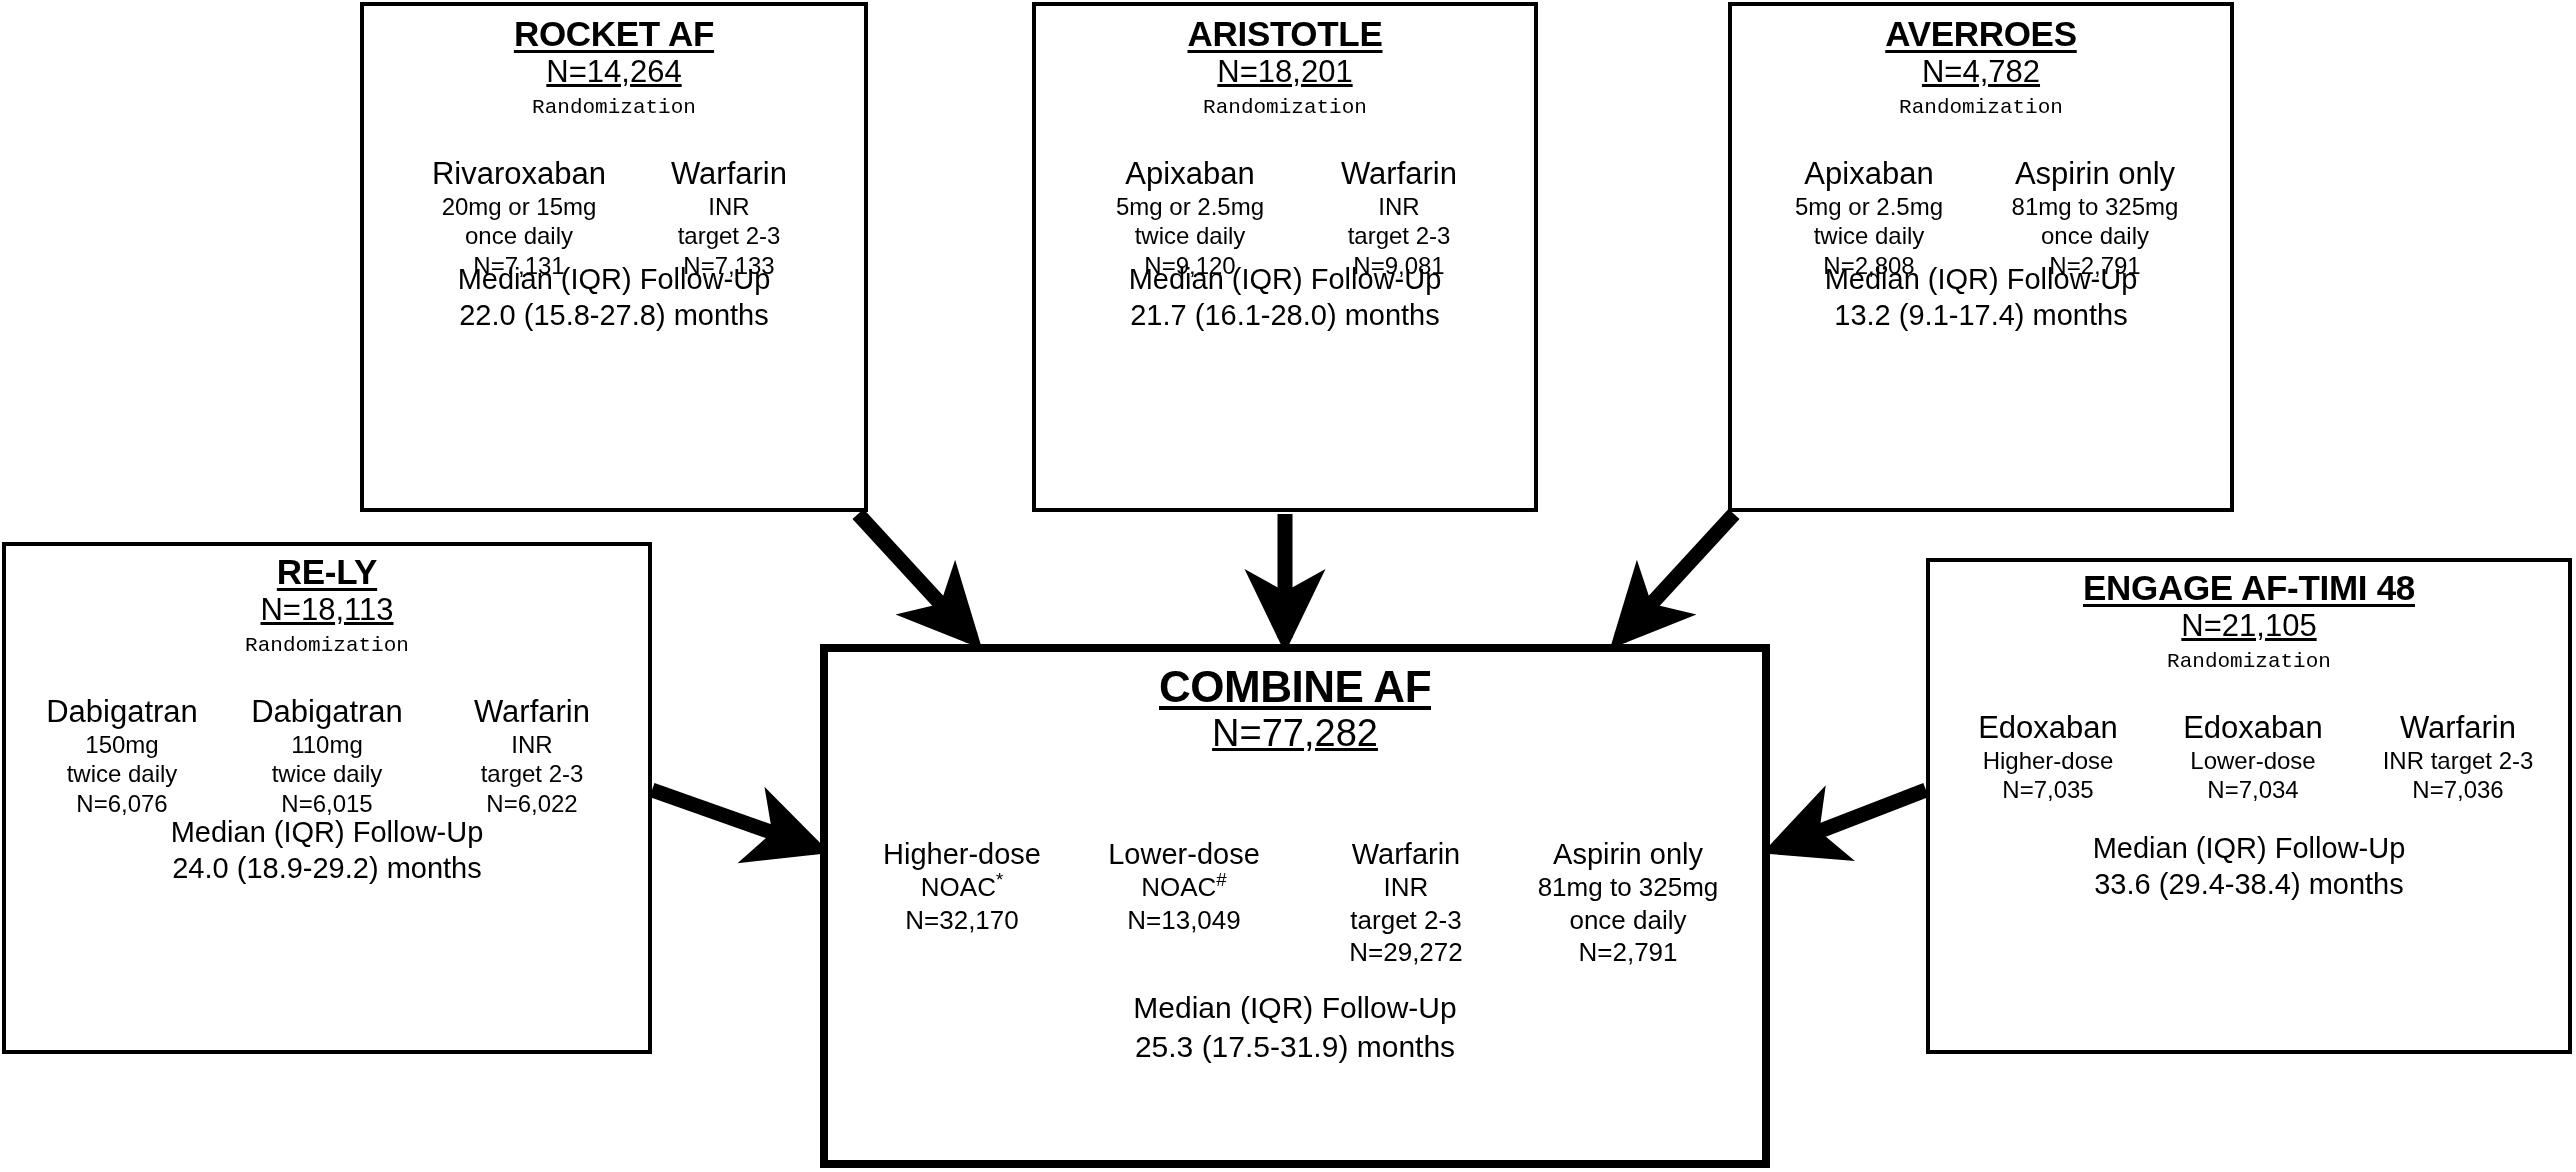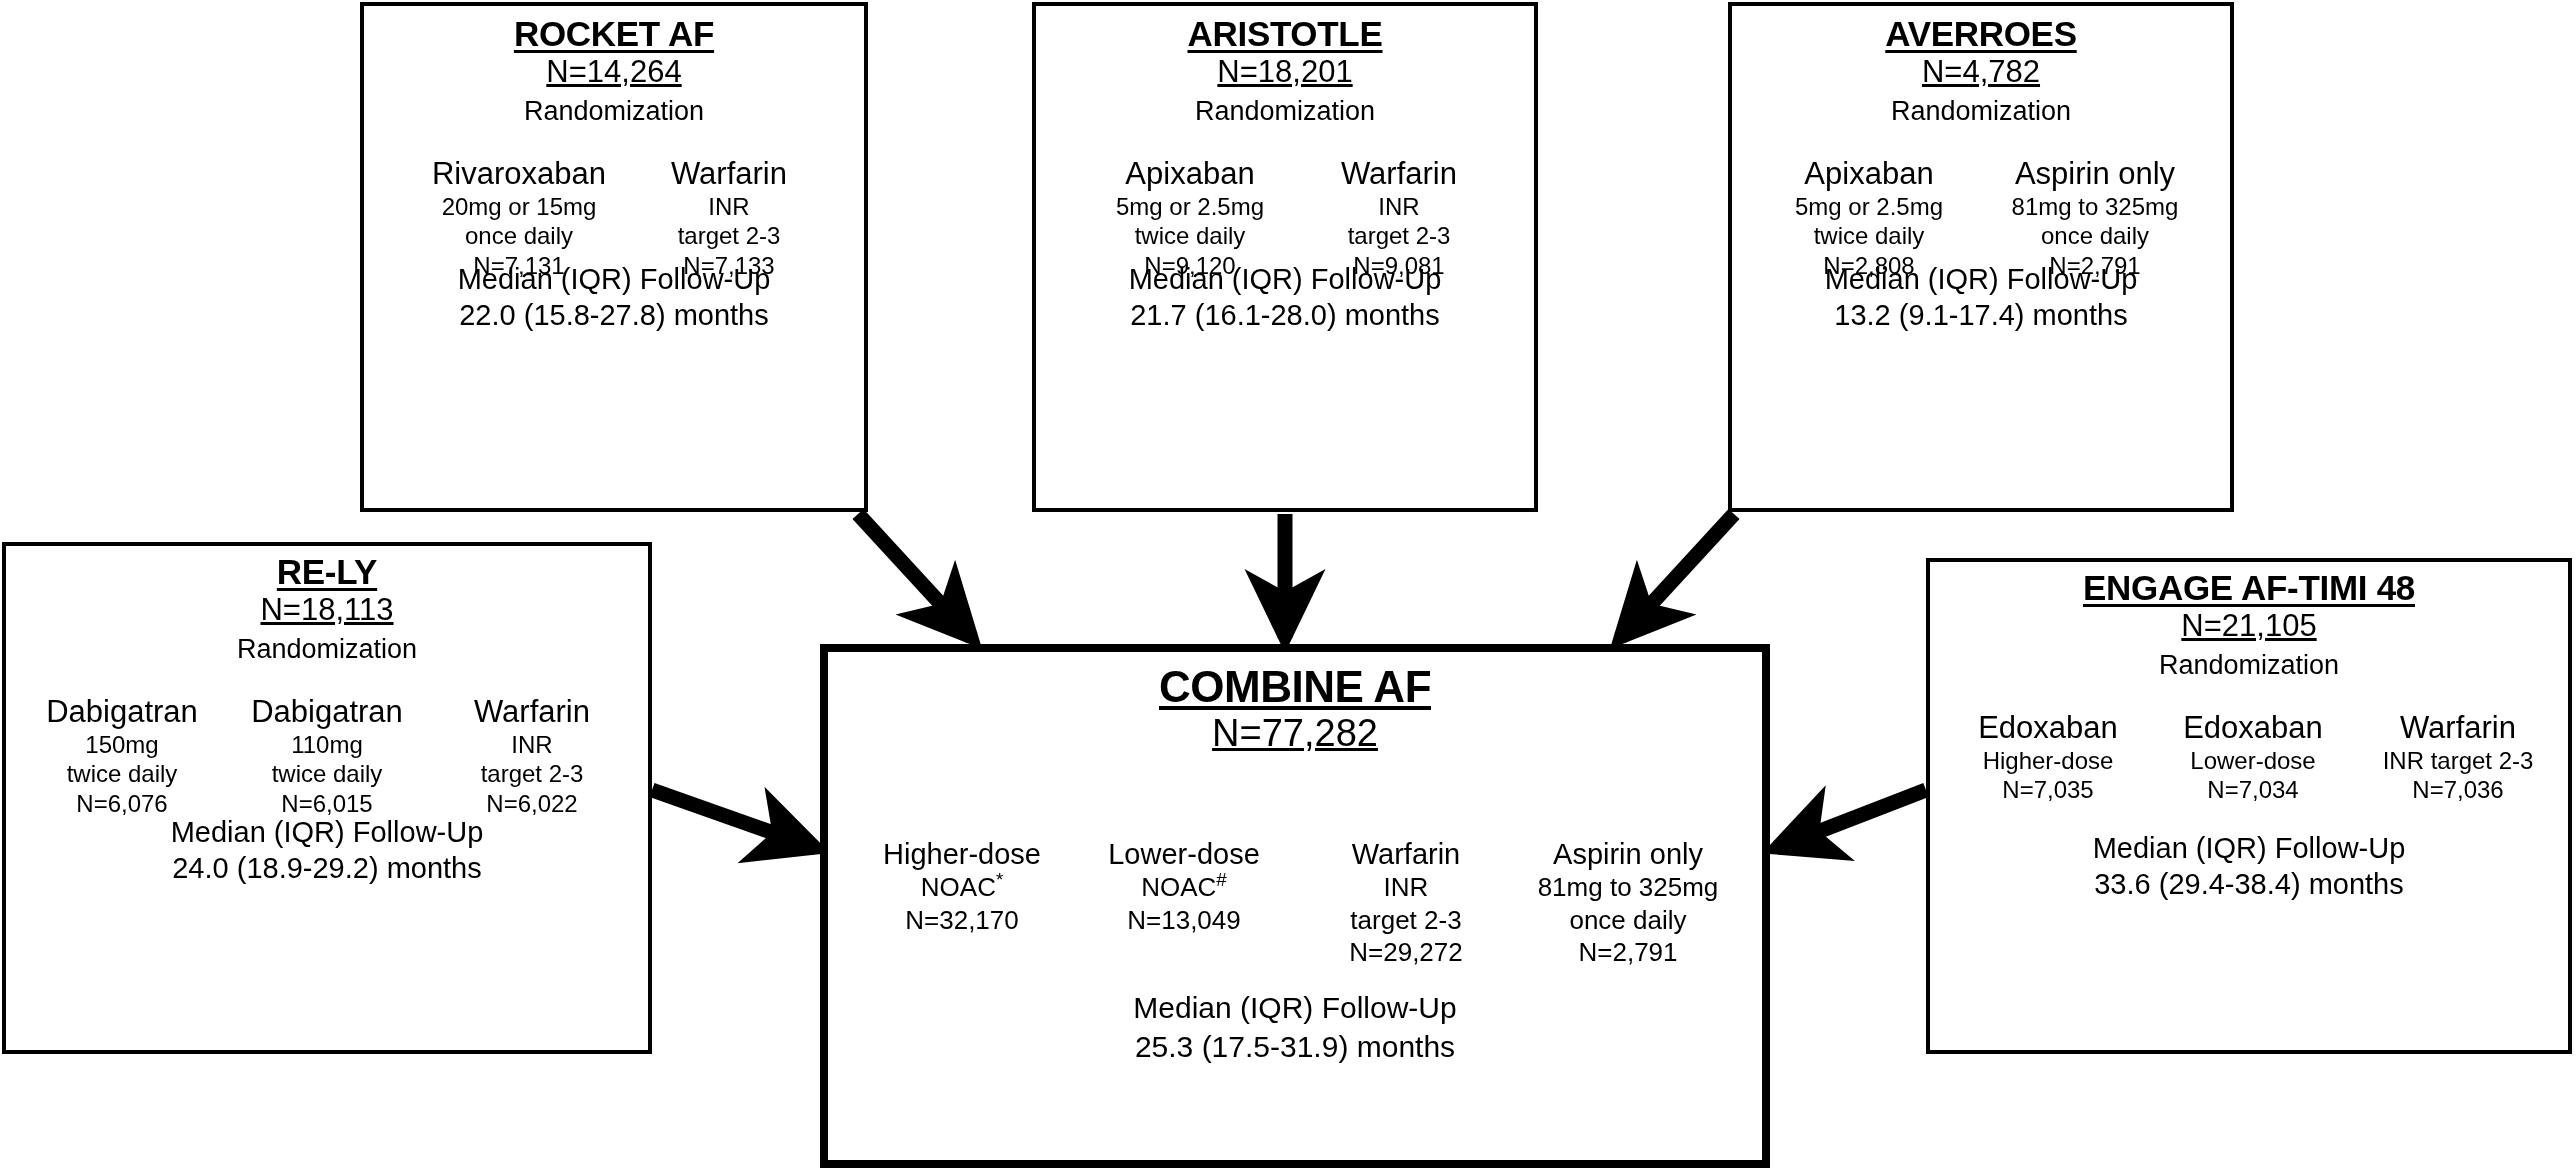--- a/index.html
+++ b/index.html
@@ -77,21 +77,21 @@
   #box-rocket   { left: 360px;  top: 2px;    width: 508px;  height: 510px; }
   #box-aristotle{ left: 1032px; top: 2px;    width: 506px;  height: 510px; }
   #box-averroes { left: 1728px; top: 2px;    width: 506px;  height: 510px; }
   #box-rely     { left: 2px;    top: 542px;  width: 650px;  height: 512px; }
   #box-engage   { left: 1926px; top: 558px;  width: 646px;  height: 496px; }
   #box-combine  { left: 820px;  top: 644px;  width: 950px;  height: 524px; }
 
   
   .trial-box .box-title { font-size: 35px; }
   .trial-box .box-n     { font-size: 31px; }
-  .trial-box .rand-label{ font-size: 27px; }
+  .trial-box .rand-label{ font-size: 21px; font-family: Liberation Mono, monospace; }
   .trial-box .arm-name  { font-size: 31px; }
   .trial-box .arm-detail{ font-size: 24px; line-height: 1.22; }
   .trial-box .fu-line   { font-size: 29px; line-height: 1.25; }
 
   #box-combine .box-title { font-size: 44px; letter-spacing: -0.5px; }
   #box-combine .box-n     { font-size: 38px; }
   #box-combine .arm-name  { font-size: 29px; }
   #box-combine .arm-detail{ font-size: 26px; line-height: 1.25; }
   #box-combine .fu-line   { font-size: 30px; line-height: 1.3; }
 

